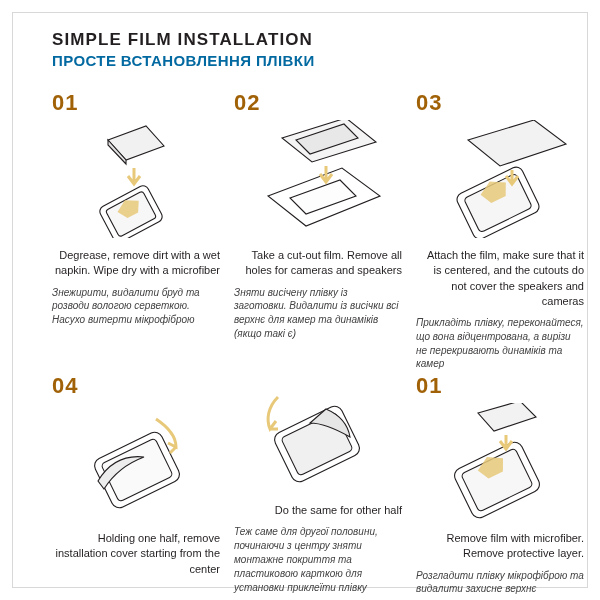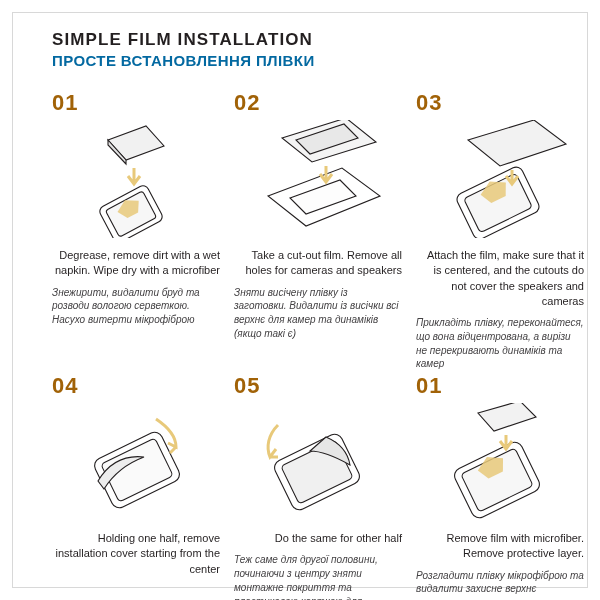--- a/index.html
+++ b/index.html
@@ -195,21 +195,20 @@
             <rect x="55" y="46" width="60" height="42" rx="4" transform="rotate(-26 85 67)" fill="#fafafa"></rect>
           </g>
           <path d="M46 78 C58 58, 74 52, 92 54 C76 60, 62 70, 52 86 Z" fill="#ededed" stroke="#231f20" stroke-width="1.1"></path>
           <path d="M104 16 C116 24, 124 34, 124 44 L116 40 M124 44 L118 50" stroke="#e8c97a" stroke-width="3" fill="none"></path>
         </svg>
       </div>
       <div class="txt-en">Holding one half, remove installation cover starting from the center</div>
     </div>
 
     <div class="step">
-      <div class="step-num">05</div>
       <div class="art">
         <svg width="168" height="118" viewBox="0 0 168 118">
           <g fill="none" stroke="#231f20" stroke-width="1.1">
             <rect x="46" y="42" width="74" height="54" rx="8" transform="rotate(-26 83 69)" fill="#ffffff"></rect>
             <rect x="53" y="48" width="60" height="42" rx="4" transform="rotate(-26 83 69)" fill="#f0f0f0"></rect>
           </g>
           <path d="M92 34 C106 40, 114 50, 116 62 C102 54, 88 48, 76 48 Z" fill="#e6e6e6" stroke="#231f20" stroke-width="1.1"></path>
           <path d="M44 22 C34 32, 32 44, 36 54 L42 46 M36 54 L44 54" stroke="#e8c97a" stroke-width="3" fill="none"></path>
         </svg>
       </div>

